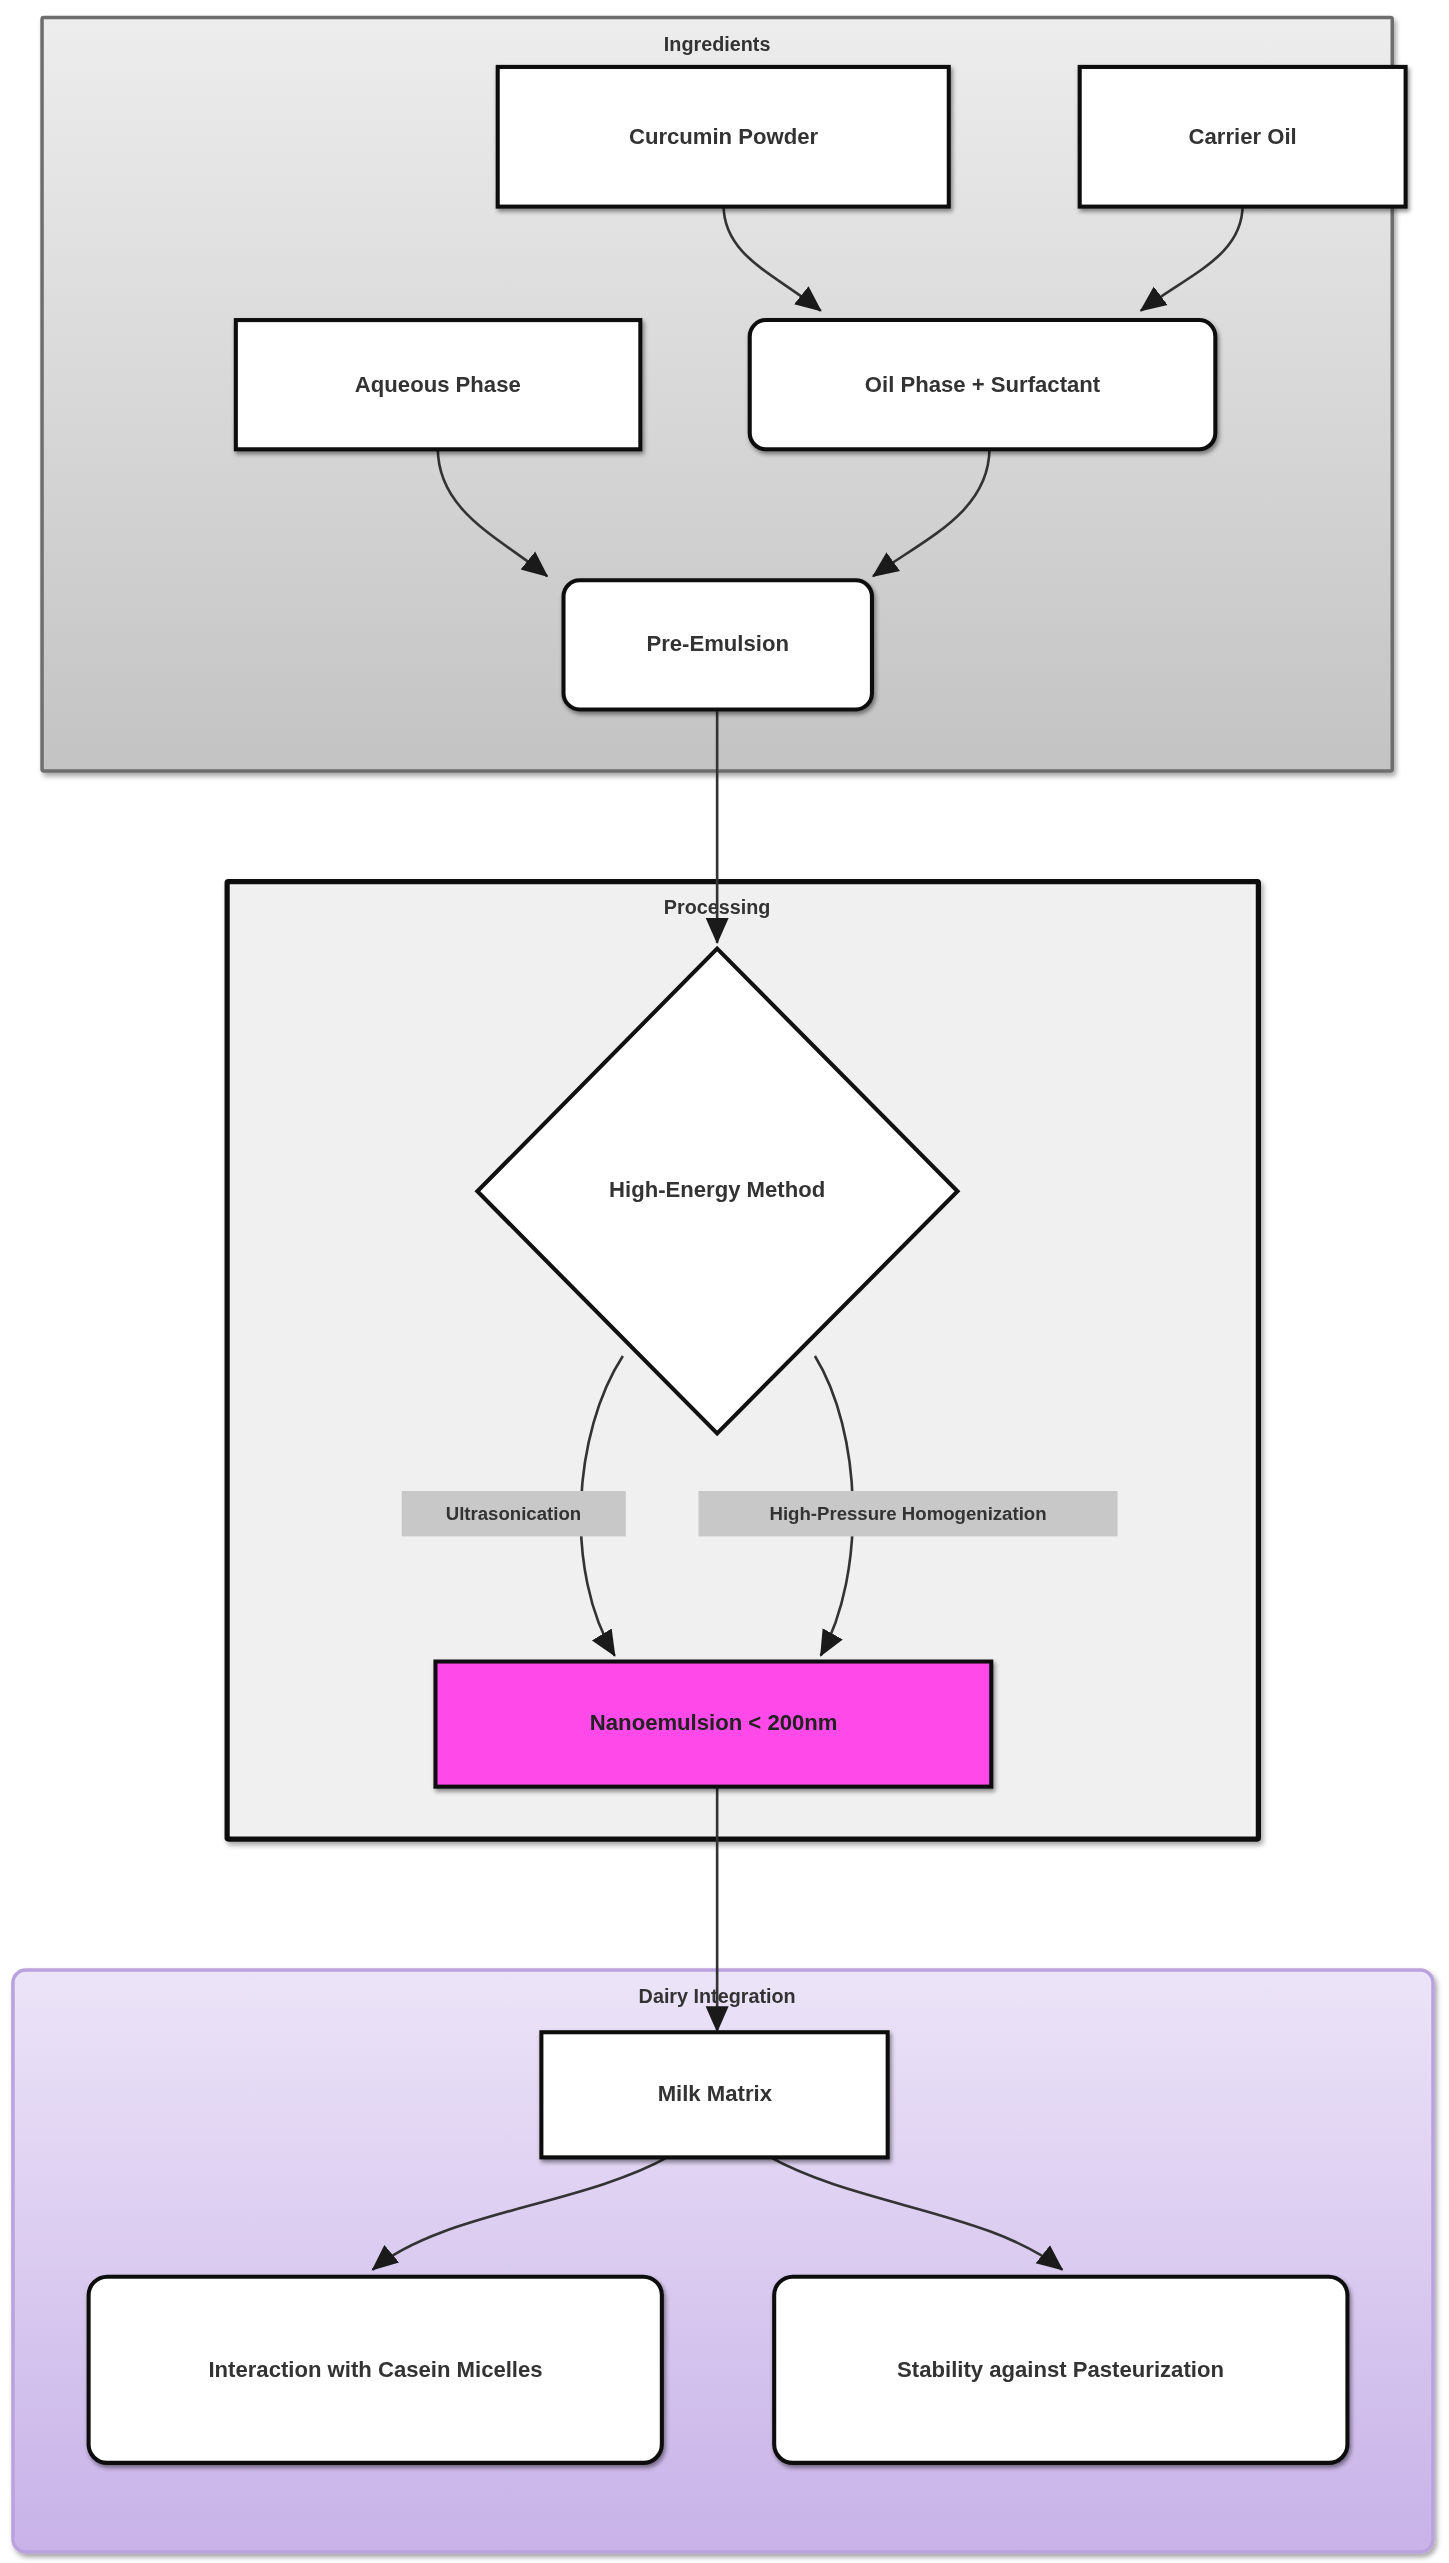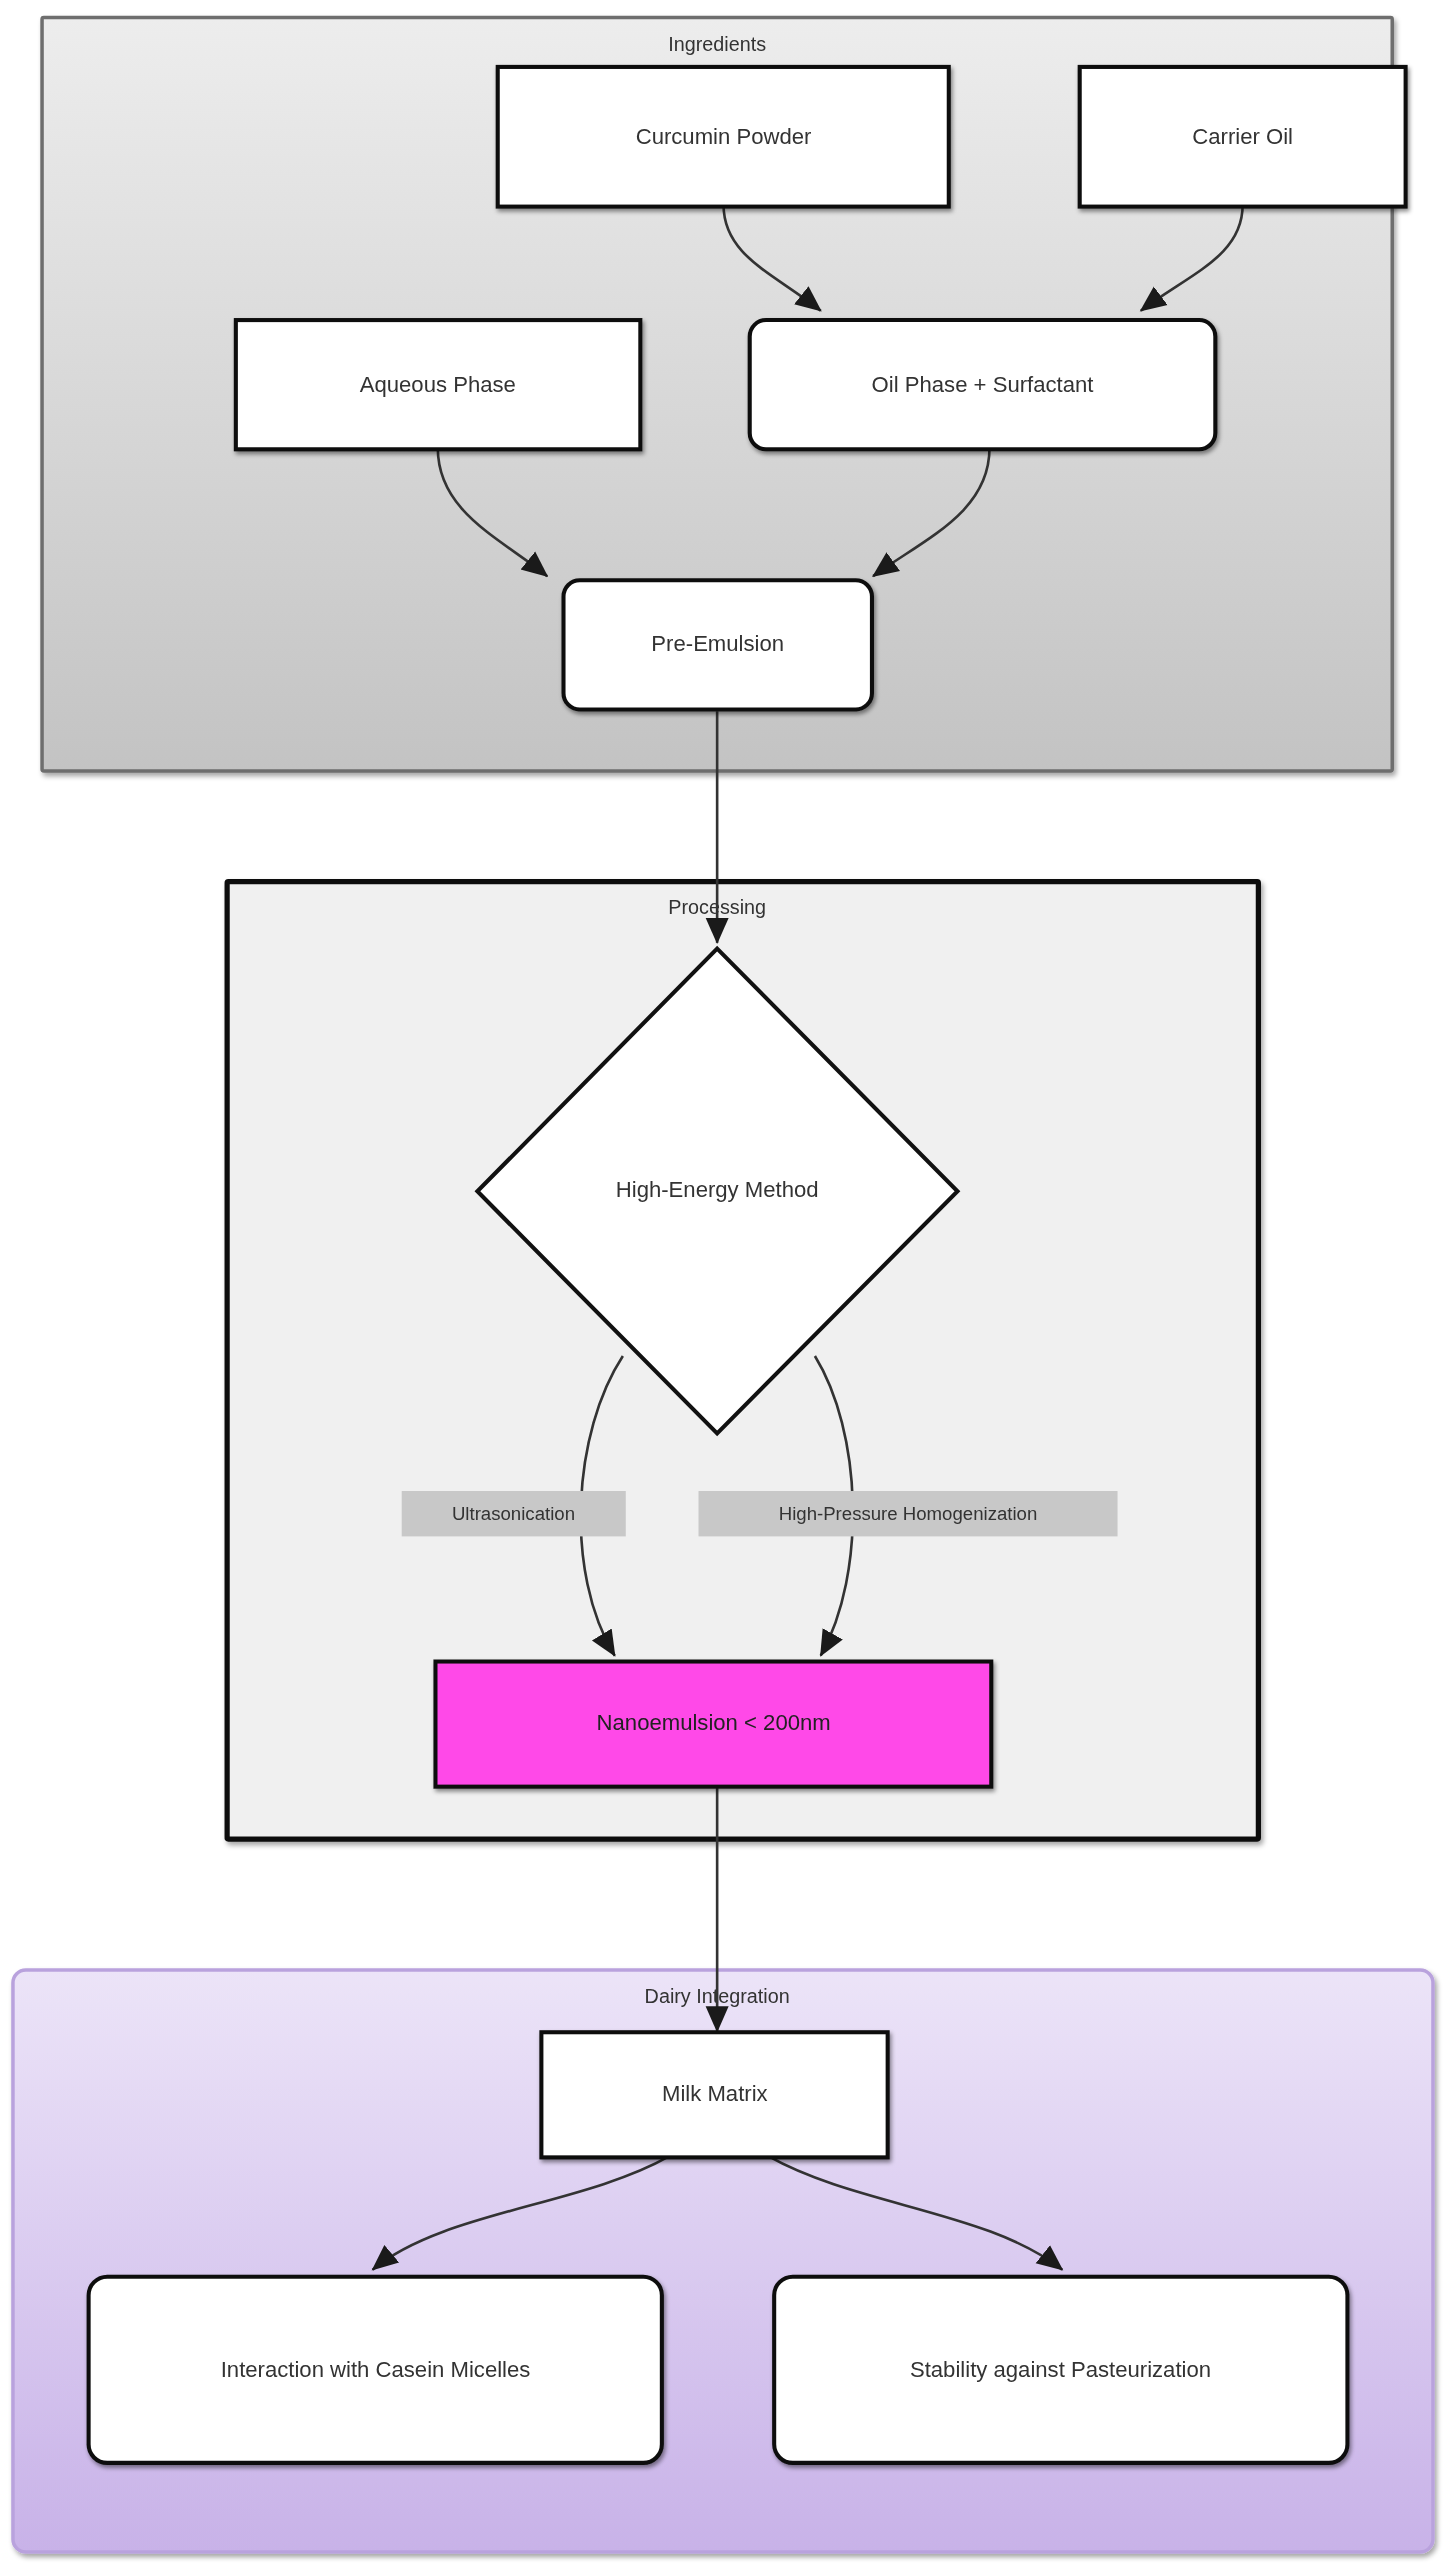--- a/index.html
+++ b/index.html
@@ -10,20 +10,21 @@
   body {
     width: 1450px;
     height: 2563px;
     font-family: "Liberation Sans", sans-serif;
     overflow: hidden;
   }
   #flow-root {
     position: relative;
     width: 1450px;
     height: 1918px;
+    font-weight: bold;
   }
   svg.flow-canvas {
     display: block;
     width: 1450px;
     height: 2563px;
   }
   .node-label {
     font-family: "Liberation Sans", sans-serif;
     font-size: 38px;
     fill: #333333;

